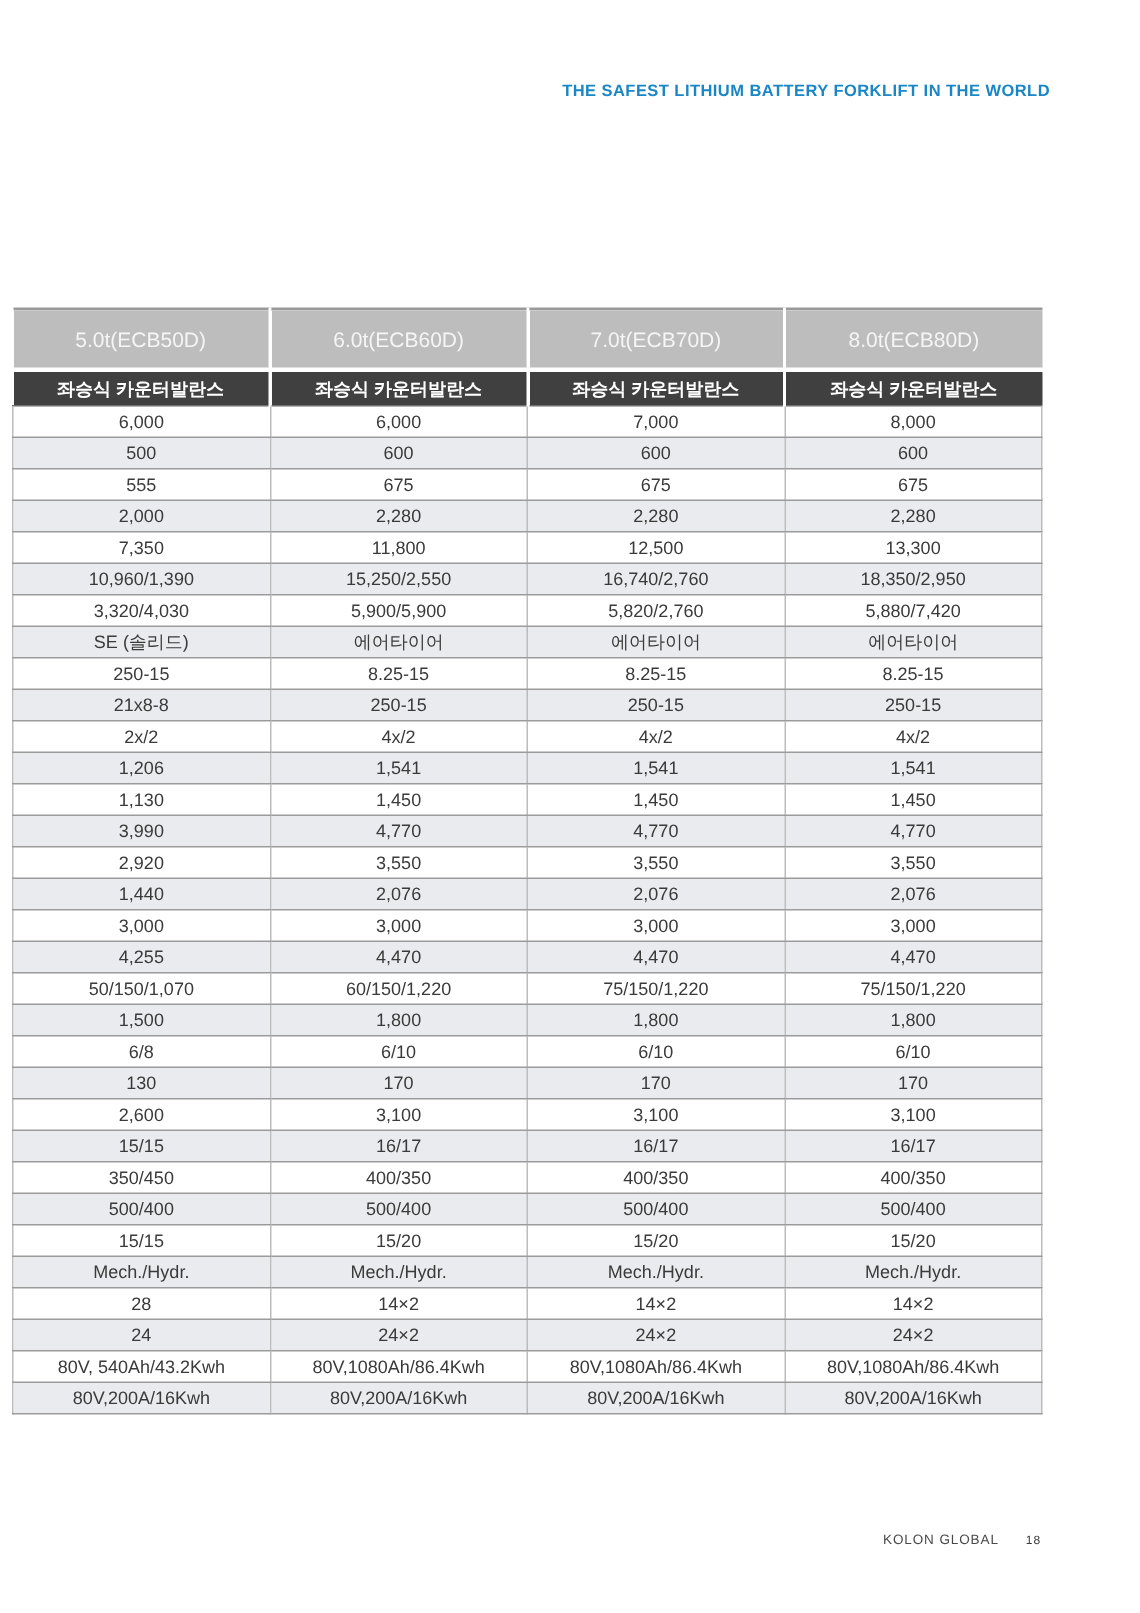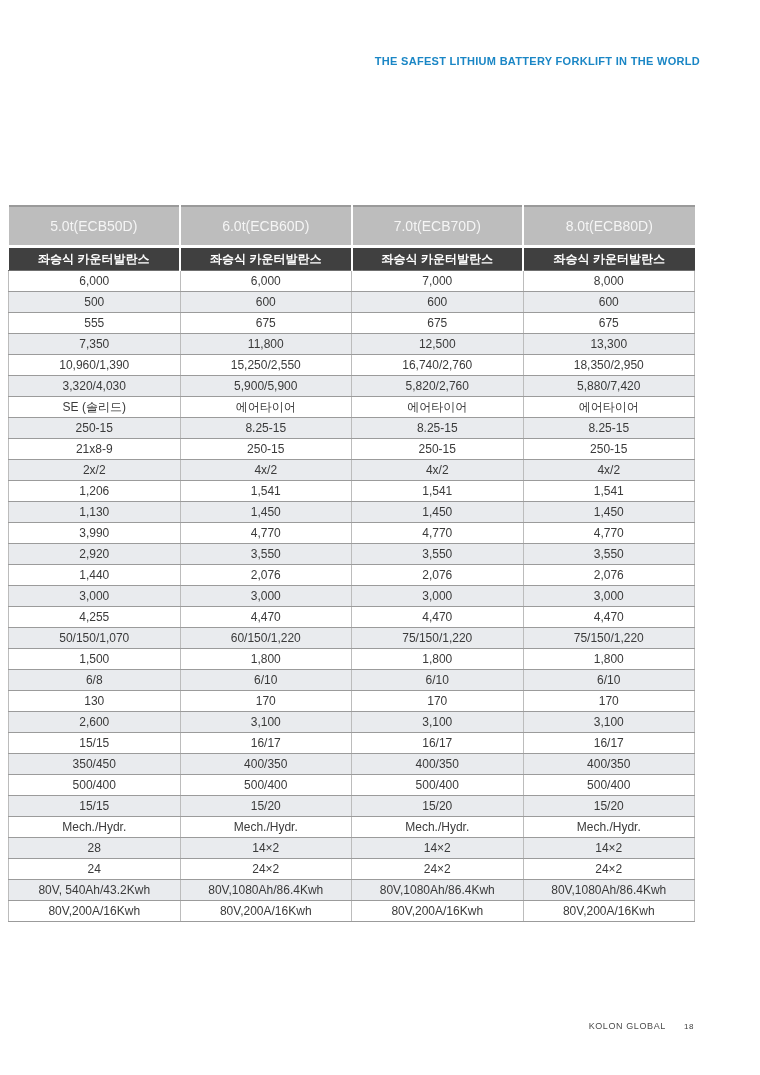--- a/index.html
+++ b/index.html
@@ -120,20 +120,26 @@
         <td>600</td>
         <td>600</td>
       </tr>
       <tr>
         <td>555</td>
         <td>675</td>
         <td>675</td>
         <td>675</td>
       </tr>
       <tr>
+        <td>2,000</td>
+        <td>2,280</td>
+        <td>2,280</td>
+        <td>2,280</td>
+      </tr>
+      <tr>
         <td>7,350</td>
         <td>11,800</td>
         <td>12,500</td>
         <td>13,300</td>
       </tr>
       <tr>
         <td>10,960/1,390</td>
         <td>15,250/2,550</td>
         <td>16,740/2,760</td>
         <td>18,350/2,950</td>
@@ -150,21 +156,21 @@
         <td>에어타이어</td>
         <td>에어타이어</td>
       </tr>
       <tr>
         <td>250-15</td>
         <td>8.25-15</td>
         <td>8.25-15</td>
         <td>8.25-15</td>
       </tr>
       <tr>
-        <td>21x8-9</td>
+        <td>21x8-8</td>
         <td>250-15</td>
         <td>250-15</td>
         <td>250-15</td>
       </tr>
       <tr>
         <td>2x/2</td>
         <td>4x/2</td>
         <td>4x/2</td>
         <td>4x/2</td>
       </tr>

